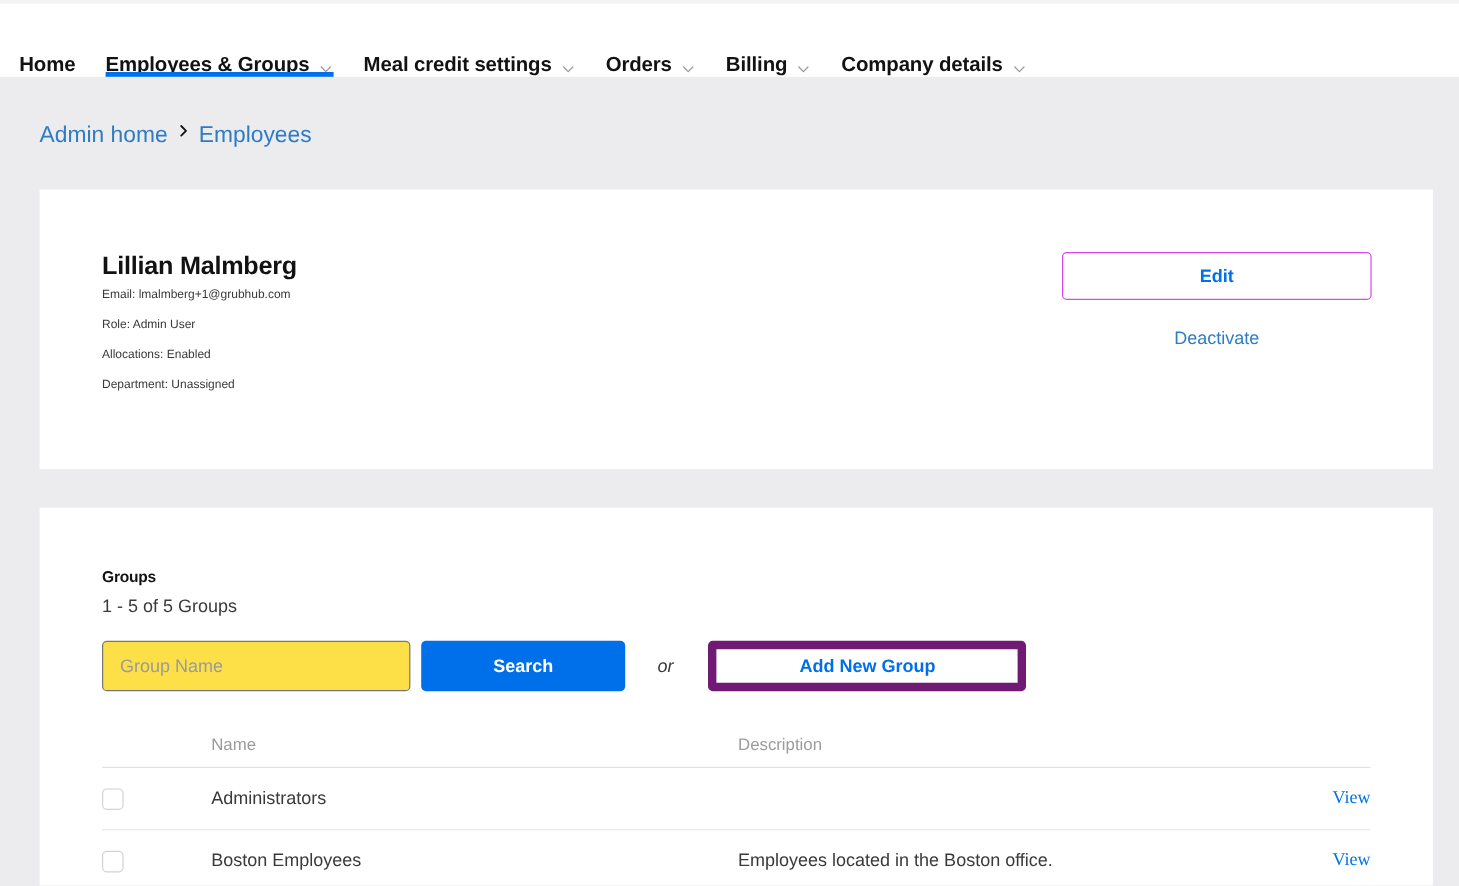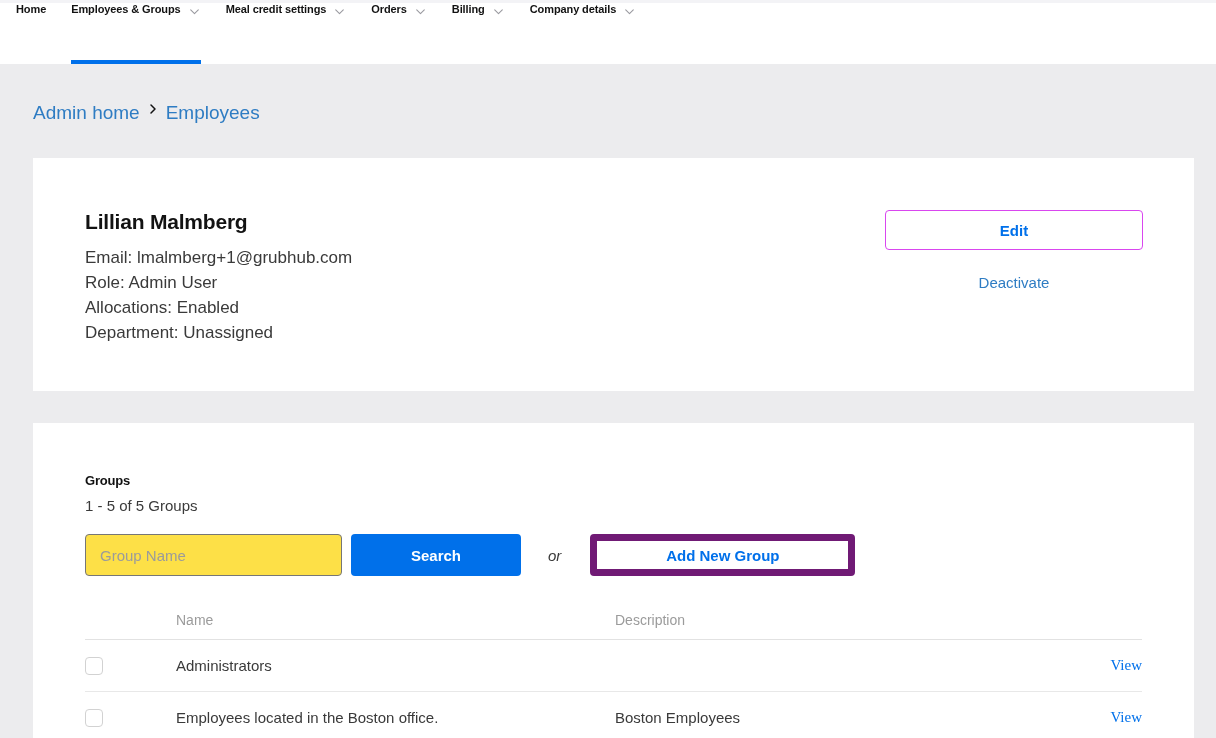--- a/index.html
+++ b/index.html
@@ -16,26 +16,26 @@
     background: #ffffff;
     height: 64px;
     border-top: 3px solid #f3f3f6;
     display: flex;
     align-items: stretch;
     padding-left: 16px;
   }
   .nav-item {
     position: relative;
     display: flex;
-    align-items: flex-start;
+    align-items: flex-end;
     gap: 7px;
     margin-right: 25px;
     cursor: pointer;
     font-weight: 700;
-    font-size: 11px;
+    font-size: 17px;
     color: #121212;
     letter-spacing: -0.1px;
     white-space: nowrap;
   }
   .nav-item.active::after {
     content: "";
     position: absolute;
     left: 0; right: 0; bottom: 0;
     height: 4px;
     background: #0070ea;
@@ -82,21 +82,21 @@
     padding: 52px 51px 0 52px;
     display: flex;
     justify-content: space-between;
   }
   .emp-name {
     font-size: 21px;
     font-weight: 700;
     color: #121212;
     letter-spacing: -0.2px;
   }
-  .emp-lines { margin-top: 16px; font-size: 17px; color: #3a3a3a; }
+  .emp-lines { margin-top: 4px; font-size: 10px; color: #3a3a3a; }
   .emp-lines div { margin-bottom: 10px; line-height: 15px; }
   .emp-actions {
     display: flex;
     flex-direction: column;
     align-items: center;
     width: 258px;
   }
   .btn-outline {
     width: 100%;
     height: 40px;
@@ -302,20 +302,20 @@
       <div></div>
       <div class="cell-view">
         <a class="view-link">View</a>
       </div>
     </div>
 
     <div class="t-row t-body-row">
       <div>
         <input type="checkbox" class="row-check" style="">
       </div>
+      <div>Boston Employees</div>
       <div>Employees located in the Boston office.</div>
-      <div>Boston Employees</div>
       <div class="cell-view">
         <a class="view-link">View</a>
       </div>
     </div>
   </div>
 </section>
 
 </body></html>

